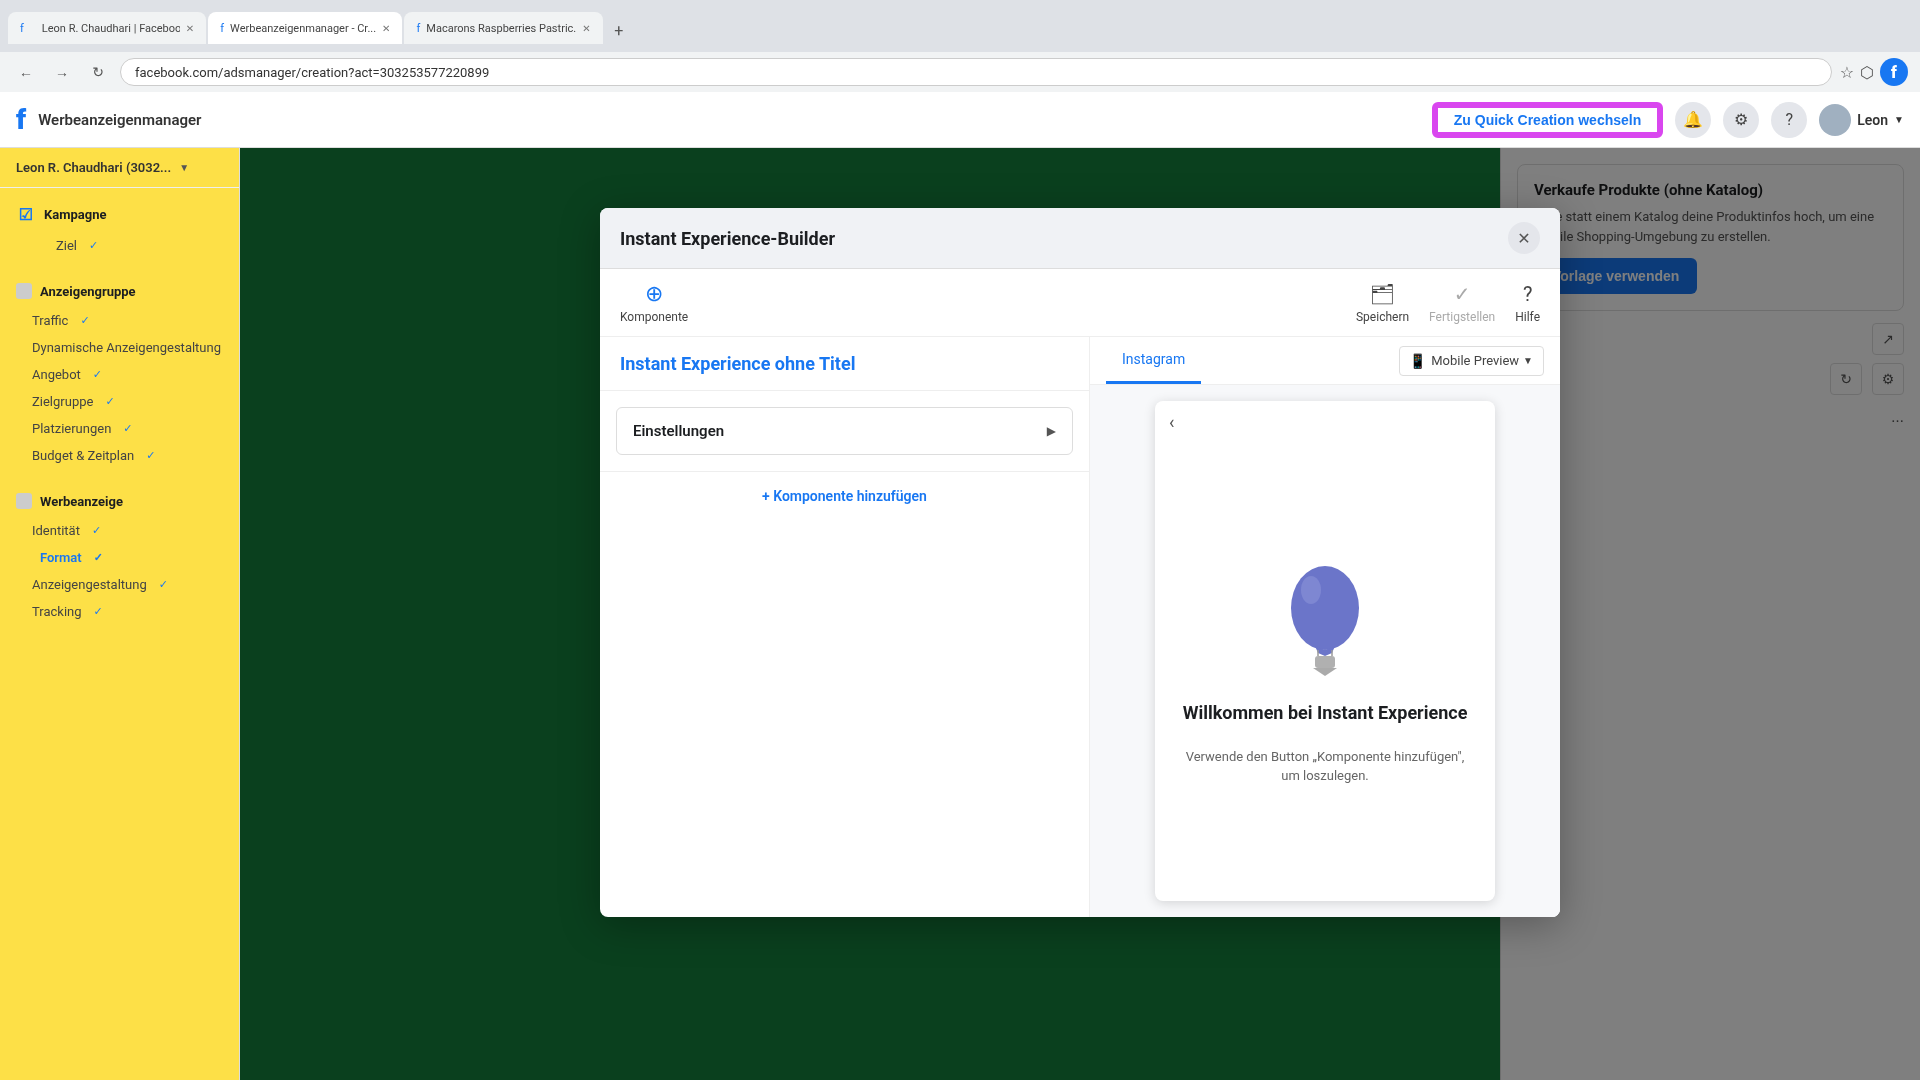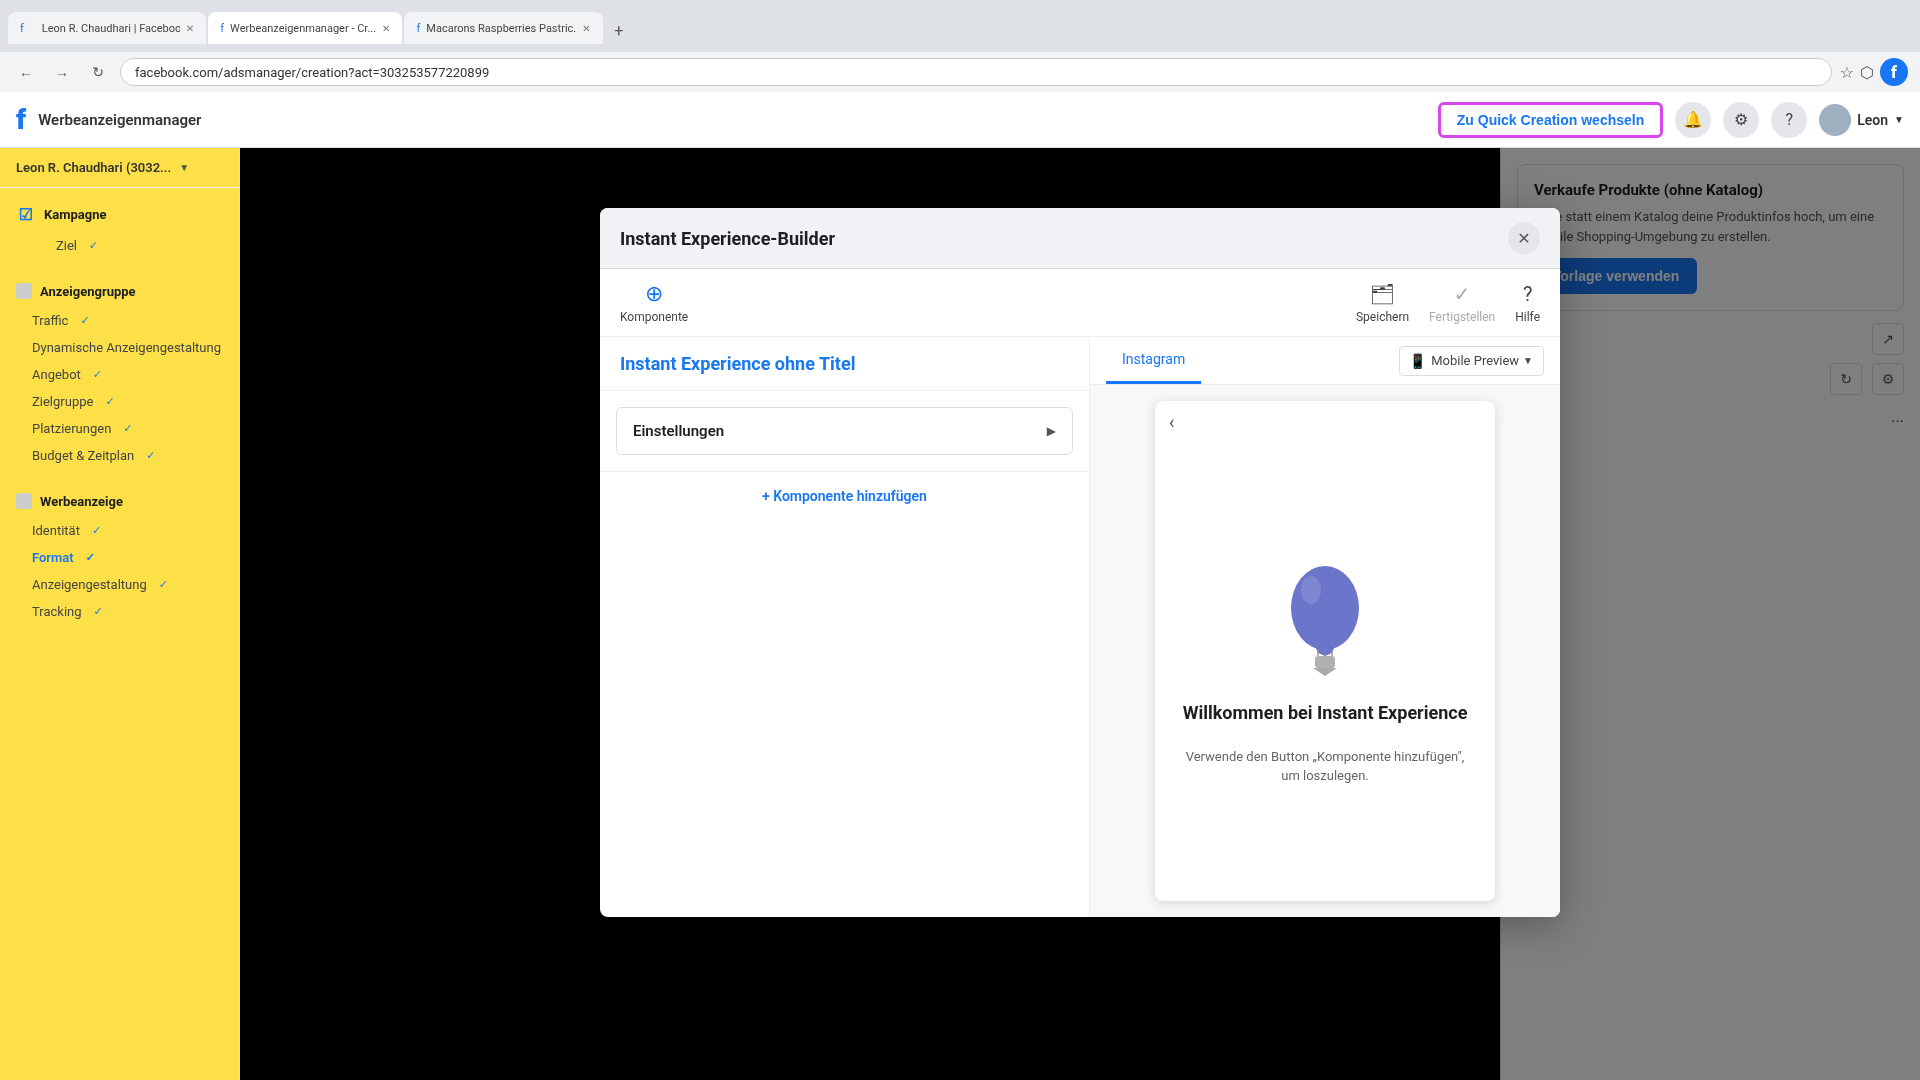--- a/index.html
+++ b/index.html
@@ -62,39 +62,39 @@
     .welcome-desc { font-size: 13px; color: #666; text-align: center; line-height: 1.5; }
 
     
     .balloon-svg { width: 100px; height: 120px; }
 
     
     .fb-nav { height: 56px; background: #fff; border-bottom: 1px solid #ddd; display: flex; align-items: center; padding: 0 16px; gap: 12px; width: 100%; }
     .fb-nav-logo { font-size: 32px; font-weight: 900; color: #1877f2; }
     .fb-nav-title { font-size: 15px; font-weight: 600; color: #333; }
     .fb-nav-spacer { flex: 1; }
-    .fb-nav-btn { height: 36px; padding: 0 16px; border-radius: 6px; border: 3px solid #d946ef; background: #fff; color: #1877f2; font-size: 14px; font-weight: 600; cursor: pointer; display: flex; align-items: center; }
+    .fb-nav-btn { height: 36px; padding: 0 16px; border-radius: 6px; border: 6px solid #d946ef; background: #fff; color: #1877f2; font-size: 14px; font-weight: 600; cursor: pointer; display: flex; align-items: center; }
     .fb-nav-icon { width: 36px; height: 36px; border-radius: 50%; background: #e4e6eb; display: flex; align-items: center; justify-content: center; cursor: pointer; font-size: 16px; color: #444; }
     .fb-nav-user { display: flex; align-items: center; gap: 6px; cursor: pointer; font-size: 14px; font-weight: 600; color: #333; }
     .fb-nav-avatar { width: 32px; height: 32px; border-radius: 50%; background: #ccc; }
 
     
     .layout-wrapper { display: flex; height: calc(1080px - 92px - 56px); }
 
     
     .left-nav { width: 240px; background: #fde047; border-right: 1px solid #ddd; display: flex; flex-direction: column; padding-bottom: 60px; position: relative; }
     .account-selector { padding: 12px 16px; border-bottom: 1px solid #eee; display: flex; align-items: center; gap: 8px; font-size: 13px; font-weight: 600; color: #333; cursor: pointer; }
     .account-selector .arrow { font-size: 10px; color: #555; }
 
     .nav-section { padding: 8px 0; }
     .nav-section-item { display: flex; align-items: center; gap: 8px; padding: 8px 16px; font-size: 13px; font-weight: 700; color: #1c1e21; cursor: pointer; }
     .nav-section-item .icon { width: 20px; height: 20px; display: flex; align-items: center; justify-content: center; }
     .nav-sub-item { display: flex; align-items: center; gap: 8px; padding: 6px 16px 6px 32px; font-size: 13px; color: #444; cursor: pointer; }
     .nav-sub-item .check { font-size: 11px; }
-    .nav-sub-item.active-item { color: #1877f2; font-weight: 600; }
+    .nav-sub-item.active-item { color: #1877f2; font-weight: 600; margin-left: 8px; }
 
     .close-btn-area { position: absolute; bottom: 0; left: 0; right: 0; padding: 14px; text-align: center; border-top: 1px solid #eee; background: #fff; font-size: 14px; color: #444; cursor: pointer; font-weight: 500; }
   </style>
 </head>
 <body>
 
 <div class="browser-chrome">
   <div class="tab-bar">
     <div class="tab">
       <span style="font-size:11px;color:#1877f2;">f</span>
@@ -212,21 +212,21 @@
         <span class="check" style="color:#1877f2;margin-left:4px;">✓</span>
       </div>
       <div class="nav-sub-item">
         <span>Tracking</span>
         <span class="check" style="color:#1877f2;margin-left:4px;">✓</span>
       </div>
     </div>
 
   </div>
 
-  <div style="flex:1;background:#000000;position:relative;">
+  <div style="flex:1;background:#15803d;position:relative;">
 
     <div style="position:absolute;right:0;top:0;width:420px;height:100%;background:#fff;border-left:1px solid #ddd;padding:16px;overflow-y:auto;">
       <div class="right-panel-card">
         <div class="right-panel-title">Verkaufe Produkte (ohne Katalog)</div>
         <div class="right-panel-desc">Lade statt einem Katalog deine Produktinfos hoch, um eine mobile Shopping-Umgebung zu erstellen.</div>
         <button class="use-template-btn">Vorlage verwenden</button>
       </div>
       <div class="right-panel-icons">
         <div class="icon-btn">↗</div>
       </div>

